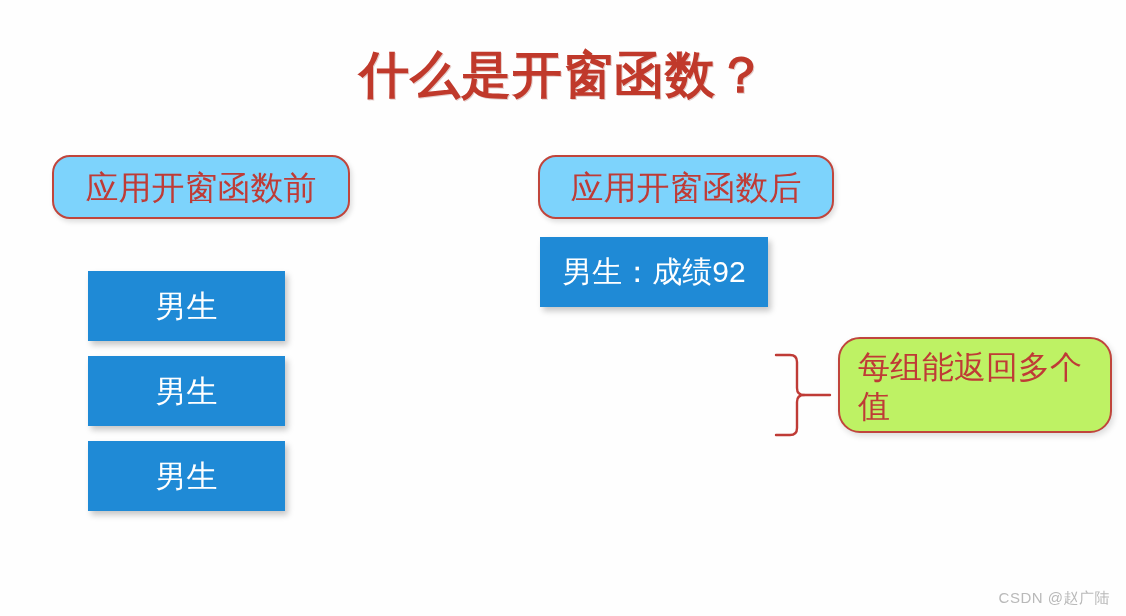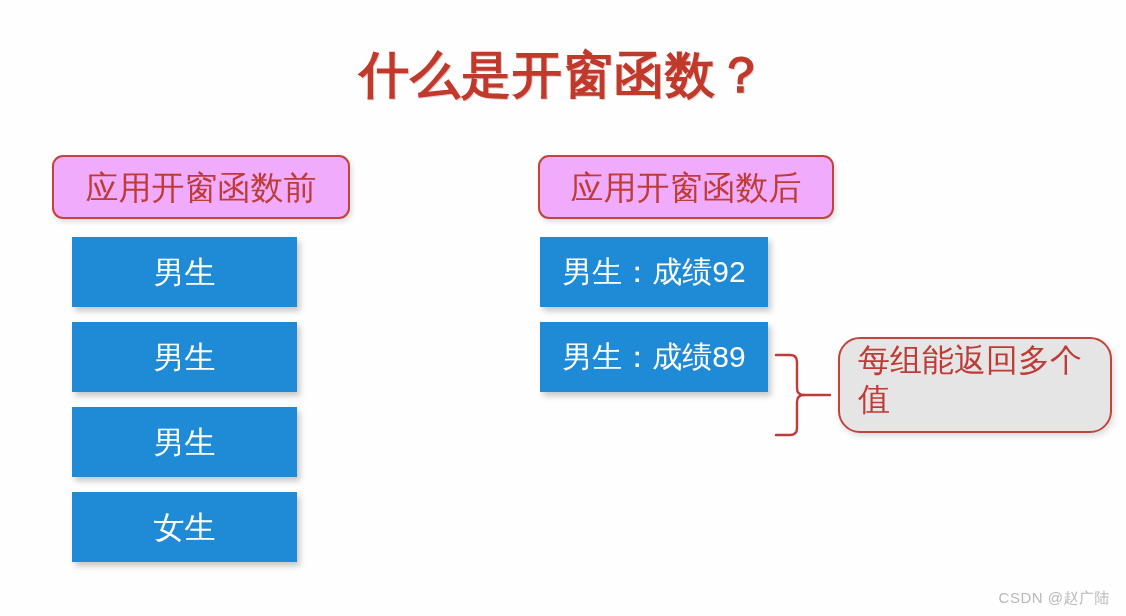--- a/index.html
+++ b/index.html
@@ -38,39 +38,39 @@
     line-height: 1.1;
     white-space: nowrap;
     text-shadow: 1px 1px 0 rgba(150,60,50,0.25);
   }
 
   
   .pill {
     position: absolute;
     box-sizing: border-box;
     border: 2px solid #c0453c;
-    border-radius: 11px;
-    background: #f0abfc;
+    border-radius: 18px;
+    background: #7dd3fc;
     color: #bf3b36;
     font-size: 33px;
     line-height: 1;
     display: flex;
     align-items: center;
     justify-content: center;
     box-shadow: 2px 3px 5px rgba(0,0,0,0.13);
   }
   .pill-left  { left: 52px;  top: 155px; width: 298px; height: 64px; }
   .pill-right { left: 498px; top: 155px; width: 296px; height: 64px; margin-left: 40px; }
 
   
   .col {
     position: absolute;
     top: 237px;
   }
-  .col-left  { left: 72px;  width: 225px; }
+  .col-left  { left: 88px;  width: 197px; margin-top: 34px; }
   .col-right { left: 540px; width: 228px; }
 
   .bluebox {
     box-sizing: border-box;
     background: #1f8ad6;
     color: #ffffff;
     height: 70px;
     margin-bottom: 15px;
     display: flex;
     align-items: center;
@@ -94,25 +94,25 @@
   
   .callout {
     position: absolute;
     left: 838px;
     top: 337px;
     width: 274px;
     height: 96px;
     box-sizing: border-box;
     border: 2px solid #c0453c;
     border-radius: 22px;
-    background: #e5e5e5;
+    background: #bef264;
     color: #bf3b36;
     font-size: 32px;
     line-height: 1.22;
-    padding: 2px 12px 0 18px;
+    padding: 9px 12px 0 18px;
     box-shadow: 2px 3px 6px rgba(0,0,0,0.14);
     white-space: normal;
     word-break: break-all;
   }
 
   
   .watermark {
     position: absolute;
     right: 16px;
     bottom: 8px;
@@ -137,35 +137,29 @@
   <div class="col col-left">
     <div class="bluebox">
       <span>男生</span>
     </div>
     <div class="bluebox">
       <span>男生</span>
     </div>
     <div class="bluebox">
       <span>男生</span>
     </div>
-    <div class="bluebox">
-      <span>女生</span>
-    </div>
   </div>
 
   <div class="pill pill-right">
     <span>应用开窗函数后</span>
   </div>
 
   <div class="col col-right">
     <div class="bluebox">
       <span>男生：成绩92</span>
-    </div>
-    <div class="bluebox">
-      <span>男生：成绩89</span>
     </div>
   </div>
 
   <svg class="brace" viewBox="0 0 60 86">
     <path d="M4 3 L18 3 Q25 3 25 10 L25 36 Q25 43 32 43 Q25 43 25 50 L25 76 Q25 83 18 83 L4 83" fill="none" stroke="#bf3b36" stroke-width="2.4" stroke-linecap="round" stroke-linejoin="round"></path>
     <path d="M32 43 L58 43" fill="none" stroke="#bf3b36" stroke-width="2.4" stroke-linecap="round"></path>
   </svg>
 
   <div class="callout">每组能返回多个值</div>
 

